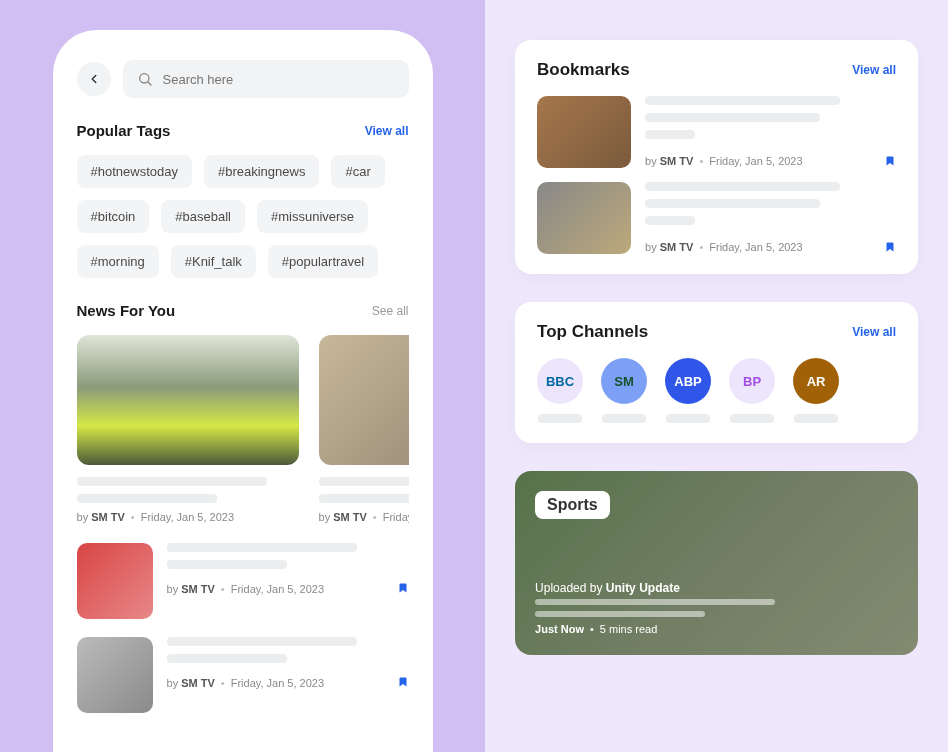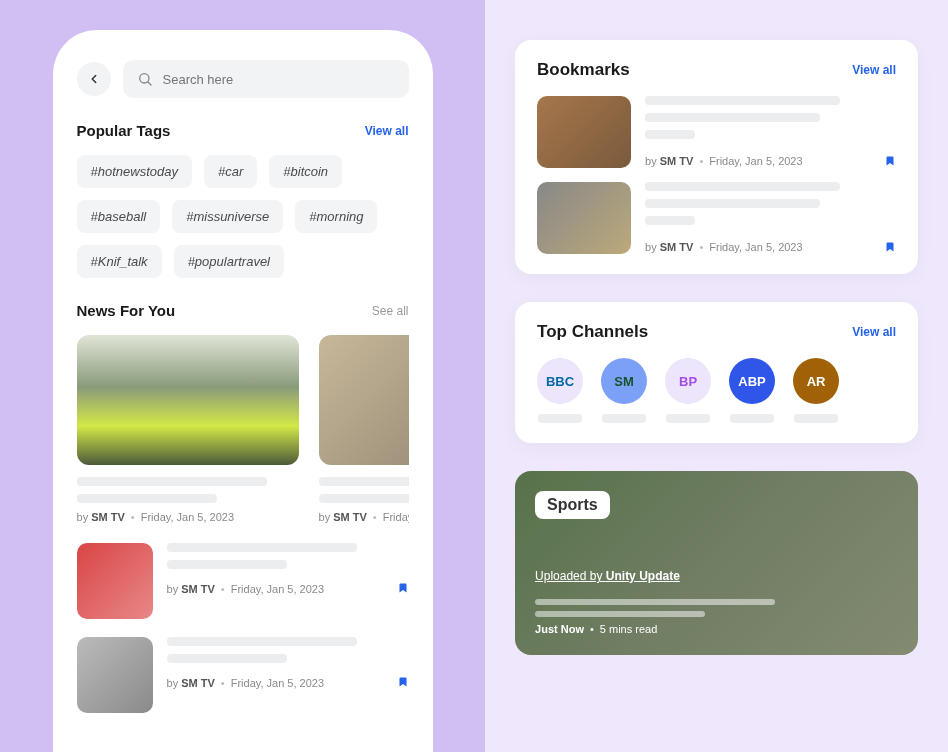--- a/index.html
+++ b/index.html
@@ -9,21 +9,21 @@
 .phone-frame { width: 380px; background: #fff; border-radius: 44px 44px 0 0; padding: 30px 24px 0; overflow: hidden; height: 722px; }
 .top-row { display: flex; align-items: center; gap: 12px; margin-bottom: 24px; }
 .back-btn { width: 34px; height: 34px; border-radius: 50%; background: #f1f3f5; display: flex; align-items: center; justify-content: center; cursor: pointer; }
 .search-wrap { flex: 1; background: #f2f3f5; border-radius: 10px; height: 38px; display: flex; align-items: center; padding: 0 14px; gap: 10px; }
 .search-wrap input { flex: 1; border: none; background: transparent; outline: none; font-size: 13px; color: #888; }
 .section-header { display: flex; justify-content: space-between; align-items: center; margin-bottom: 16px; }
 .section-title { font-size: 15px; font-weight: 700; color: #1a1a1a; }
 .view-all { font-size: 12px; font-weight: 600; color: #2563eb; cursor: pointer; text-decoration: none; }
 .see-all { font-size: 12px; color: #999; cursor: pointer; }
 .tags-wrap { display: flex; flex-wrap: wrap; gap: 12px; margin-bottom: 24px; }
-.tag { background: #f3f4f6; padding: 9px 14px; border-radius: 8px; font-size: 13px; color: #4a4a4a; cursor: pointer; font-style: italic; }
+.tag { background: #f3f4f6; padding: 9px 14px; border-radius: 8px; font-size: 13px; color: #4a4a4a; cursor: pointer; }
 .news-row { display: flex; gap: 20px; margin-bottom: 20px; overflow: hidden; }
 .news-card { flex-shrink: 0; width: 222px; }
 .news-img { width: 222px; height: 130px; border-radius: 12px; background: linear-gradient(135deg, #6b7280, #9ca3af); margin-bottom: 12px; }
 .news-img.police { background: linear-gradient(180deg, #e0e5d8 0%, #8a9b7a 40%, #d4e847 70%, #4a5a3a 100%); position: relative; }
 .news-img.fist { background: linear-gradient(135deg, #c7b89a, #8a7d6a); }
 .skeleton-line { background: #ecedef; border-radius: 4px; height: 9px; margin-bottom: 8px; }
 .skeleton-line.w190 { width: 190px; }
 .skeleton-line.w140 { width: 140px; }
 .news-meta { font-size: 11px; color: #8a8a8a; margin-top: 6px; }
 .news-meta .by { color: #8a8a8a; }
@@ -46,21 +46,21 @@
 .bm-body { flex: 1; display: flex; flex-direction: column; justify-content: space-between; }
 .bm-meta-row { display: flex; justify-content: space-between; align-items: center; font-size: 11px; color: #8a8a8a; }
 .channels-row { display: flex; gap: 18px; margin-top: 8px; }
 .channel { display: flex; flex-direction: column; align-items: center; gap: 10px; cursor: pointer; }
 .channel-circle { width: 46px; height: 46px; border-radius: 50%; display: flex; align-items: center; justify-content: center; font-size: 13px; font-weight: 700; }
 .ch-mini-sk { width: 44px; height: 9px; background: #ecedef; border-radius: 4px; }
 .sports-card { position: relative; width: 100%; height: 184px; border-radius: 16px; overflow: hidden; padding: 20px; display: flex; flex-direction: column; justify-content: space-between; color: #fff; background: linear-gradient(135deg, #6a8c5a 0%, #8a9a7a 50%, #a0aa8a 100%); }
 .sports-card::before { content: ''; position: absolute; inset: 0; background: rgba(0,0,0,0.18); }
 .sports-card > * { position: relative; z-index: 1; }
 .sports-badge { background: #fff; color: #333; font-size: 16px; font-weight: 600; border-radius: 8px; padding: 5px 12px; width: fit-content; }
-.sports-bottom .uploaded { font-size: 12px; margin-bottom: 16px; text-decoration: underline; }
+.sports-bottom .uploaded { font-size: 12px; margin-bottom: 4px; }
 .sports-bottom .uploaded strong { font-weight: 700; }
 .sports-sk { background: rgba(255,255,255,0.5); height: 6px; border-radius: 4px; margin-bottom: 6px; }
 .sports-sk.w240 { width: 240px; }
 .sports-sk.w170 { width: 170px; }
 .sports-meta { font-size: 11px; margin-top: 6px; }
 .sports-meta .dot { margin: 0 6px; }
 </style>
 </head>
 <body>
 
@@ -80,20 +80,21 @@
         <input type="text" placeholder="Search here" style="">
       </div>
     </div>
 
     <div class="section-header">
       <div class="section-title">Popular Tags</div>
       <a class="view-all">View all</a>
     </div>
     <div class="tags-wrap">
       <div class="tag">#hotnewstoday</div>
+      <div class="tag">#breakingnews</div>
       <div class="tag">#car</div>
       <div class="tag">#bitcoin</div>
       <div class="tag">#baseball</div>
       <div class="tag">#missuniverse</div>
       <div class="tag">#morning</div>
       <div class="tag">#Knif_talk</div>
       <div class="tag">#populartravel</div>
     </div>
 
     <div class="section-header">
@@ -206,25 +207,25 @@
     <div class="channels-row">
       <div class="channel">
         <div class="channel-circle" style="background:#ece5fb;color:#0369a1;">BBC</div>
         <div class="ch-mini-sk"></div>
       </div>
       <div class="channel">
         <div class="channel-circle" style="background:#7da0f7;color:#14532d;">SM</div>
         <div class="ch-mini-sk"></div>
       </div>
       <div class="channel">
+        <div class="channel-circle" style="background:#2f56e8;color:#ffffff;">ABP</div>
+        <div class="ch-mini-sk"></div>
+      </div>
+      <div class="channel">
         <div class="channel-circle" style="background:#ece5fb;color:#a24de4;">BP</div>
-        <div class="ch-mini-sk"></div>
-      </div>
-      <div class="channel">
-        <div class="channel-circle" style="background:#2f56e8;color:#ffffff;">ABP</div>
         <div class="ch-mini-sk"></div>
       </div>
       <div class="channel">
         <div class="channel-circle" style="background:#a16207;color:#ffffff;">AR</div>
         <div class="ch-mini-sk"></div>
       </div>
     </div>
   </div>
 
   <div class="sports-card">

